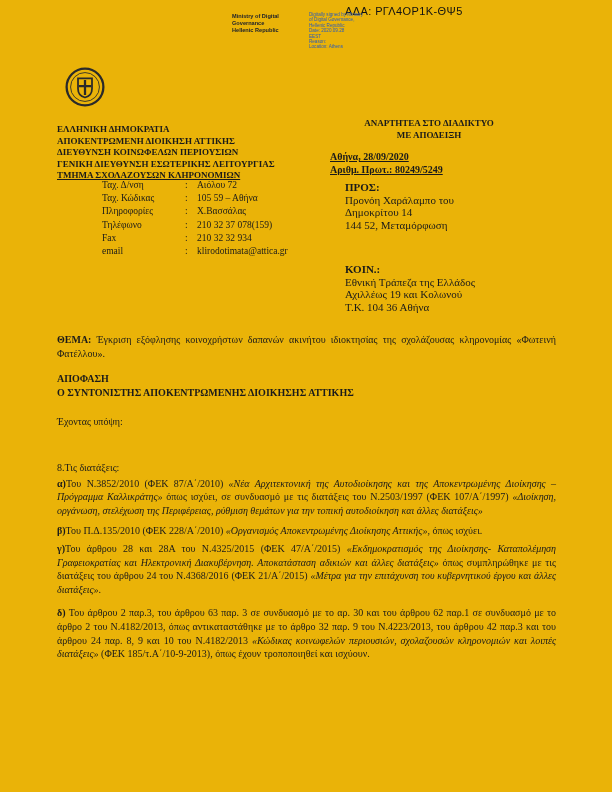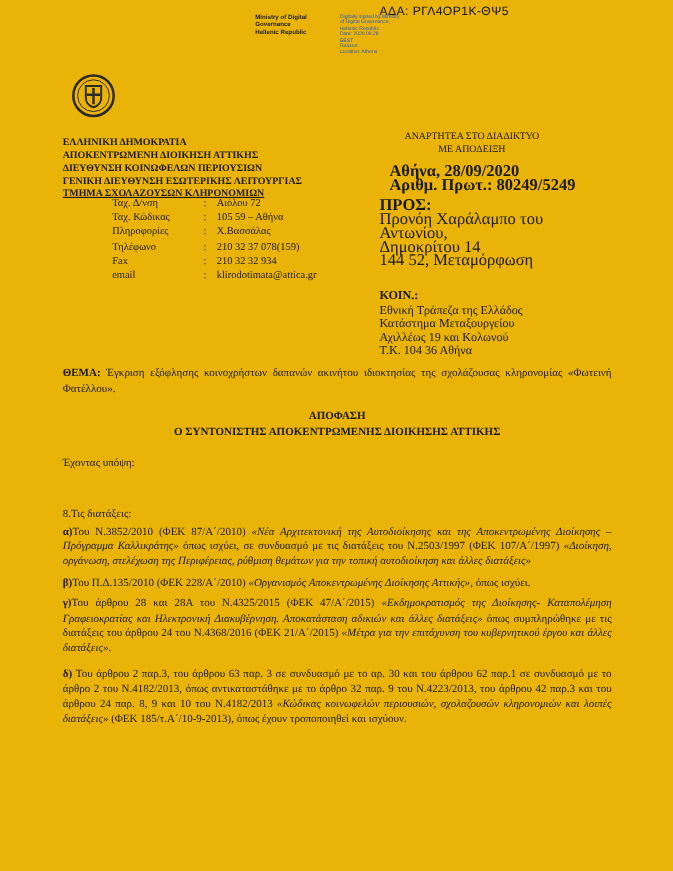--- a/index.html
+++ b/index.html
@@ -13,35 +13,35 @@
   .ada{left:345px;top:5px;font-family:"Liberation Sans",sans-serif;font-size:11px;letter-spacing:.4px;color:#111;}
   .gov-logo{left:232px;top:13px;width:72px;font-family:"Liberation Sans",sans-serif;
     font-size:5.6px;font-weight:bold;line-height:7px;color:#20232a;}
   .digisig{left:309px;top:12px;width:78px;font-family:"Liberation Sans",sans-serif;
     font-size:4.6px;line-height:5.4px;color:#2b5cb8;}
   .emblem{left:64px;top:66px;}
   
   .agency{left:57px;top:124px;width:300px;font-size:9px;font-weight:bold;line-height:11.6px;}
   .agency .u{text-decoration:underline;}
   
-  .anartitea-box{left:345px;top:117px;width:168px;text-align:center;font-size:9px;font-weight:normal;line-height:12px;}
-  .datebox{left:354px;top:150px;width:200px;font-size:15px;font-weight:bold;line-height:13px;}
-  .pros{left:345px;top:181px;width:190px;font-size:15px;line-height:12.6px;}
+  .anartitea-box{left:345px;top:117px;width:168px;text-align:center;font-size:9px;font-weight:bold;line-height:12px;}
+  .datebox{left:330px;top:150px;width:200px;font-size:10px;font-weight:bold;line-height:13px;text-decoration:underline;}
+  .pros{left:345px;top:181px;width:190px;font-size:11px;line-height:12.6px;}
   .pros .lbl,.koin .lbl{font-weight:bold;}
   .koin{left:345px;top:263px;width:200px;font-size:11px;line-height:12.6px;}
   
   .contact{left:57px;top:179px;width:270px;font-size:9.5px;line-height:13.2px;}
   .contact .row{display:flex;}
   .contact .lab{width:83px;margin-left:45px;}
   .contact .sep{width:12px;}
   
   .main{left:57px;top:333px;width:499px;font-size:10px;line-height:13.6px;text-align:justify;}
   .main p{margin:0;}
   .subject b{font-weight:bold;}
-  .center{text-align:center;font-weight:bold;}
+  .center{font-weight:bold;}
   .decision-title{margin-top:12px !important;}
   .having{margin-top:16px !important;text-align:left;}
   .intro{margin-top:32px !important;text-align:left;}
   .cl-a{margin-top:2px !important;}
   .cl-b{margin-top:7px !important;}
   .cl-c{margin-top:4px !important;}
   .cl-d{margin-top:10px !important;}
   .it{font-style:italic;}
   .bl{font-weight:bold;}
 </style>
@@ -124,29 +124,27 @@
     <div class="row">
       <span class="lab">email</span>
       <span class="sep">:</span>
       <span class="val">klirodotimata@attica.gr</span>
     </div>
   </div>
 
   <div class="abs pros">
     <div class="lbl">ΠΡΟΣ:</div>
     <div>Προνόη Χαράλαμπο του</div>
-    <div>Αντωνίου,</div>
     <div>Δημοκρίτου 14</div>
     <div>144 52, Μεταμόρφωση</div>
   </div>
 
   <div class="abs koin">
     <div class="lbl">ΚΟΙΝ.:</div>
     <div>Εθνική Τράπεζα της Ελλάδος</div>
-    <div>Κατάστημα Μεταξουργείου</div>
     <div>Αχιλλέως 19 και Κολωνού</div>
     <div>Τ.Κ. 104 36 Αθήνα</div>
   </div>
 
   <div class="abs main">
 
     <p class="subject"><b>ΘΕΜΑ:</b><span> Έγκριση εξόφλησης κοινοχρήστων δαπανών ακινήτου ιδιοκτησίας της σχολάζουσας κληρονομίας «Φωτεινή Φατέλλου».</span></p>
 
     <p class="center decision-title">ΑΠΟΦΑΣΗ</p>
     <p class="center">Ο ΣΥΝΤΟΝΙΣΤΗΣ ΑΠΟΚΕΝΤΡΩΜΕΝΗΣ ΔΙΟΙΚΗΣΗΣ ΑΤΤΙΚΗΣ</p>

